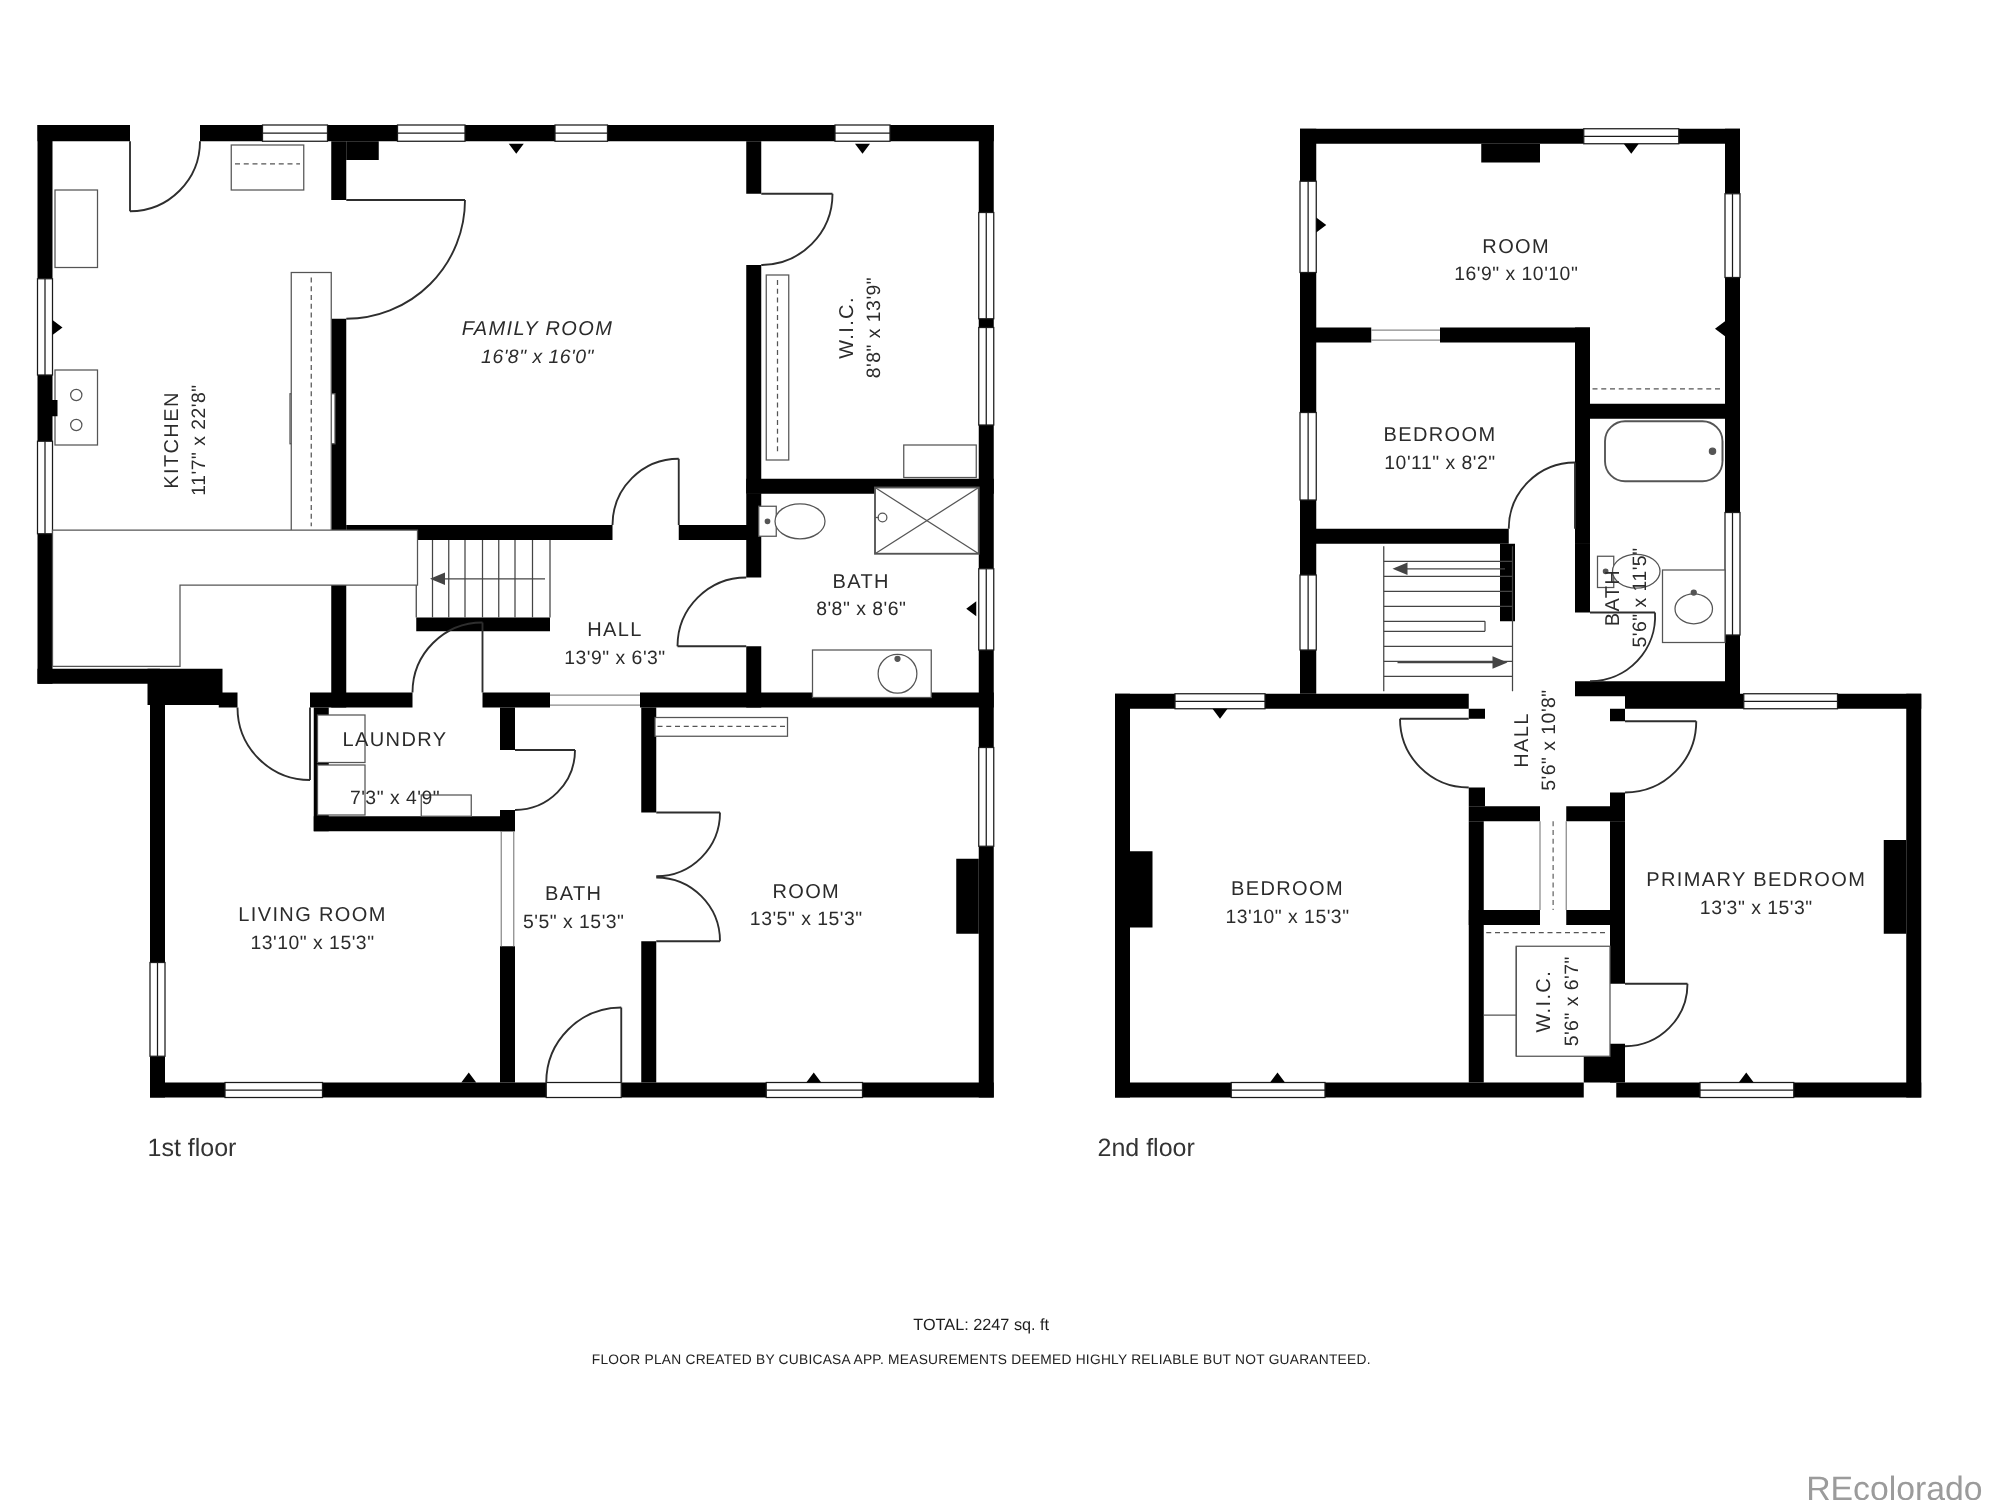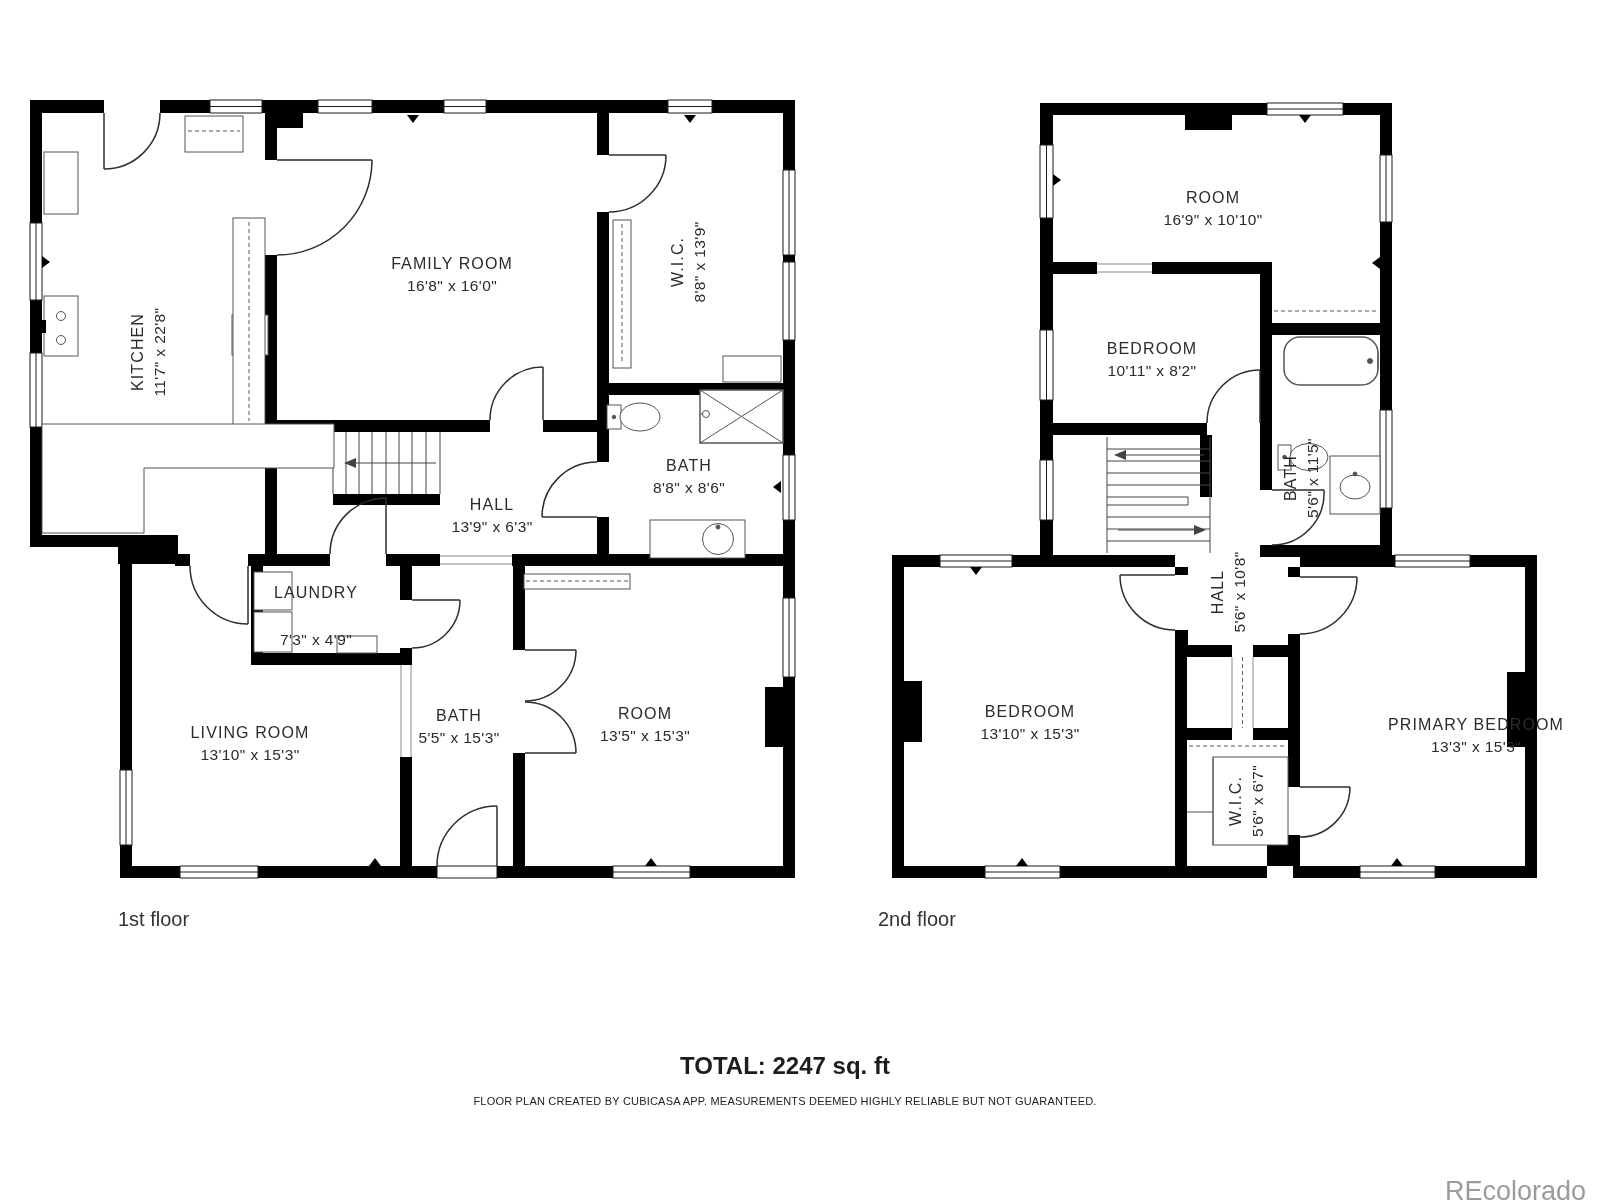--- a/index.html
+++ b/index.html
@@ -14,21 +14,21 @@
     pointer-events:none;
   }
   .room-label.vert{transform:translate(-50%,-50%) rotate(-90deg);}
   .room-label .rname{font-size:16px;letter-spacing:1.1px;}
   .room-label .rdims{font-size:15.5px;letter-spacing:0.4px;}
   .floor-caption{position:absolute;font-size:20px;color:#333;}
   .summary{
     position:absolute;left:785px;top:1052px;transform:translateX(-50%);
     text-align:center;color:#1d1d1d;width:900px;
   }
-  .summary .total{font-size:24px;font-weight:bold;margin-bottom:3px;}
+  .summary .total{font-size:13px;font-weight:normal;margin-bottom:3px;}
   .summary .line{font-size:19px;margin-bottom:3px;}
   .summary .disclaimer{font-size:11px;margin-top:15px;color:#222;letter-spacing:0.2px;}
   .watermark{
     position:absolute;right:14px;top:1176px;font-size:27px;color:#9b9b9b;
   }
 </style>
 </head>
 <body>
 
 <svg id="plan-svg" width="1600" height="1200" viewBox="0 0 1600 1200">
@@ -379,21 +379,21 @@
       <path d="M 1380 257 L 1380 269 L 1372 263 Z"></path>
       <path d="M 970 567 L 982 567 L 976 575 Z"></path>
     </g>
   </g>
 </svg>
 
 <div class="room-label vert" style="left:149px;top:352px;">
   <span class="rname">KITCHEN</span>
   <span class="rdims">11'7" x 22'8"</span>
 </div>
-<div class="room-label" style="left:452px;top:275px;">
+<div class="room-label" style="left:430px;top:275px;font-style:italic;">
   <span class="rname">FAMILY ROOM</span>
   <span class="rdims">16'8" x 16'0"</span>
 </div>
 <div class="room-label vert" style="left:689px;top:262px;">
   <span class="rname">W.I.C.</span>
   <span class="rdims">8'8" x 13'9"</span>
 </div>
 <div class="room-label" style="left:689px;top:477px;">
   <span class="rname">BATH</span>
   <span class="rdims">8'8" x 8'6"</span>
@@ -432,21 +432,21 @@
   <span class="rdims">5'6" x 11'5"</span>
 </div>
 <div class="room-label vert" style="left:1229px;top:592px;">
   <span class="rname">HALL</span>
   <span class="rdims">5'6" x 10'8"</span>
 </div>
 <div class="room-label" style="left:1030px;top:723px;">
   <span class="rname">BEDROOM</span>
   <span class="rdims">13'10" x 15'3"</span>
 </div>
-<div class="room-label" style="left:1476px;top:716px;margin-top:20px;">
+<div class="room-label" style="left:1405px;top:716px;">
   <span class="rname">PRIMARY BEDROOM</span>
   <span class="rdims">13'3" x 15'3"</span>
 </div>
 <div class="room-label vert" style="left:1247px;top:801px;">
   <span class="rname">W.I.C.</span>
   <span class="rdims">5'6" x 6'7"</span>
 </div>
 
 <div class="floor-caption" style="left:118px;top:908px;">1st floor</div>
 <div class="floor-caption" style="left:878px;top:908px;">2nd floor</div>

